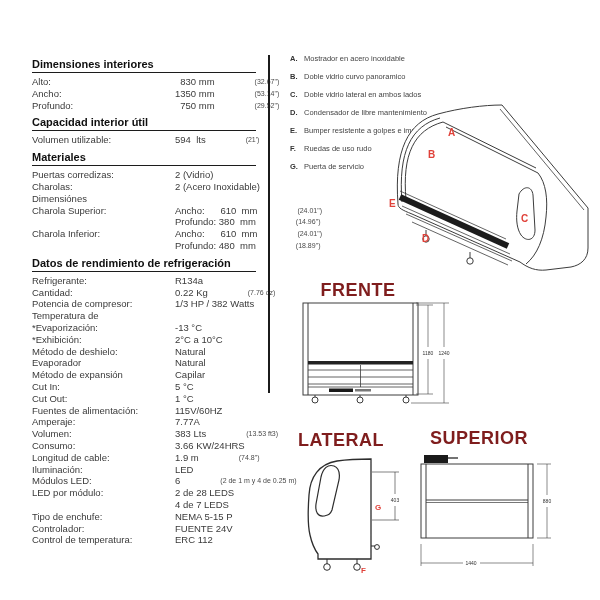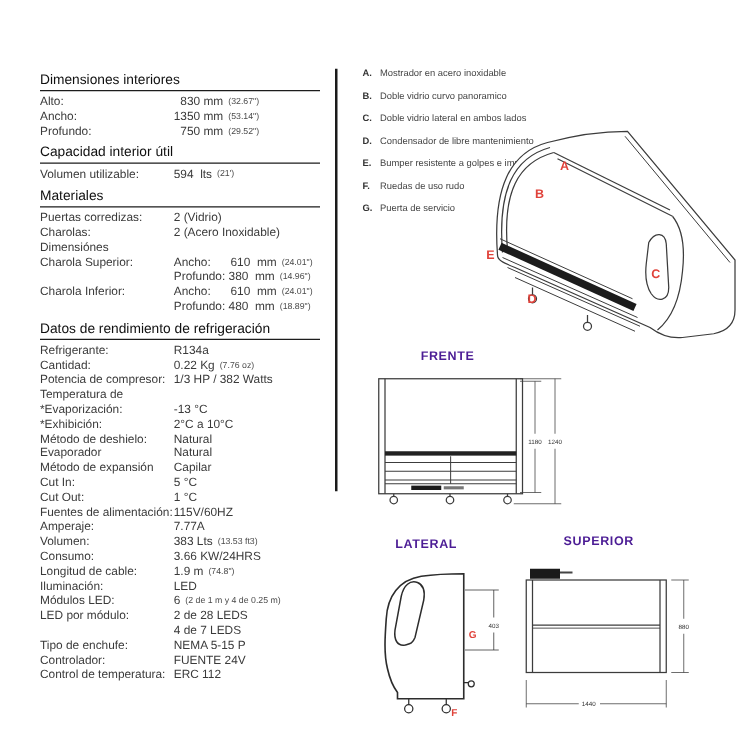--- a/index.html
+++ b/index.html
@@ -1,37 +1,37 @@
 <!DOCTYPE html>
 <html><head>
 <meta charset="utf-8">
 <style>
   html,body{margin:0;padding:0;}
   .page{position:relative;width:600px;height:600px;background:#ffffff;
         font-family:"Liberation Sans", sans-serif;color:#3a3a3a;overflow:hidden;}
 
   
   .specs{position:absolute;left:32px;top:53px;width:224px;}
-  .sec-title{font-size:11px;font-weight:normal;color:#0f0f0f;
+  .sec-title{font-size:11px;font-weight:bold;color:#0f0f0f;
              border-bottom:1.6px solid #1c1c1c;padding:5px 0 2px;margin-bottom:3px;}
-  .row{display:flex;align-items:center;line-height:11.8px;font-size:9.5px;color:#3a3a3a;}
+  .row{display:flex;align-items:center;line-height:11.8px;font-size:9.5px;color:#3a3a3a;gap:36px;}
   .lbl{width:107px;flex:none;}
   .val{white-space:pre;}
   .note{font-size:7px;margin-left:4px;color:#4a4a4a;white-space:pre;}
 
   
   .divider{position:absolute;left:268px;top:55px;width:2px;height:338px;background:#1b1b1b;}
 
   
   .legend{position:absolute;left:290px;top:55px;width:175px;}
   .legend-item{display:flex;font-size:7.5px;color:#444;margin-bottom:9.5px;line-height:8.5px;}
   .lkey{width:14px;flex:none;font-weight:bold;color:#333;}
 
   
-  .view-title{position:absolute;font-size:10px;font-weight:bold;color:#4c1d95;
+  .view-title{position:absolute;font-size:18px;font-weight:bold;color:#7f1d1d;
               text-align:center;letter-spacing:.5px;}
   .t-frente{left:298px;top:280px;width:120px;}
   .t-lateral{left:296px;top:430px;width:90px;}
   .t-superior{left:420px;top:428px;width:118px;}
 
   svg{position:absolute;}
   svg text{font-family:"Liberation Sans", sans-serif;}
   .red-label{fill:#e0423a;font-weight:bold;font-size:10px;}
   .red-label-sm{fill:#e0423a;font-weight:bold;font-size:8px;}
   .dim-text{fill:#333;font-size:5px;}

